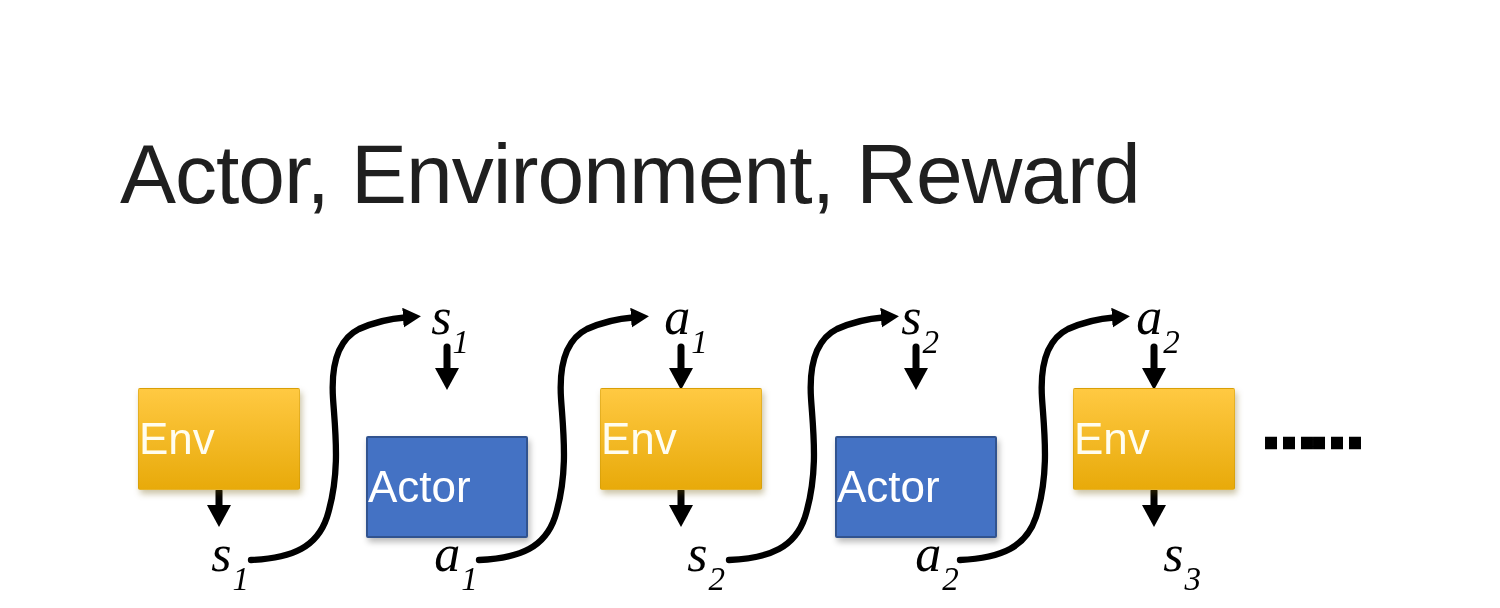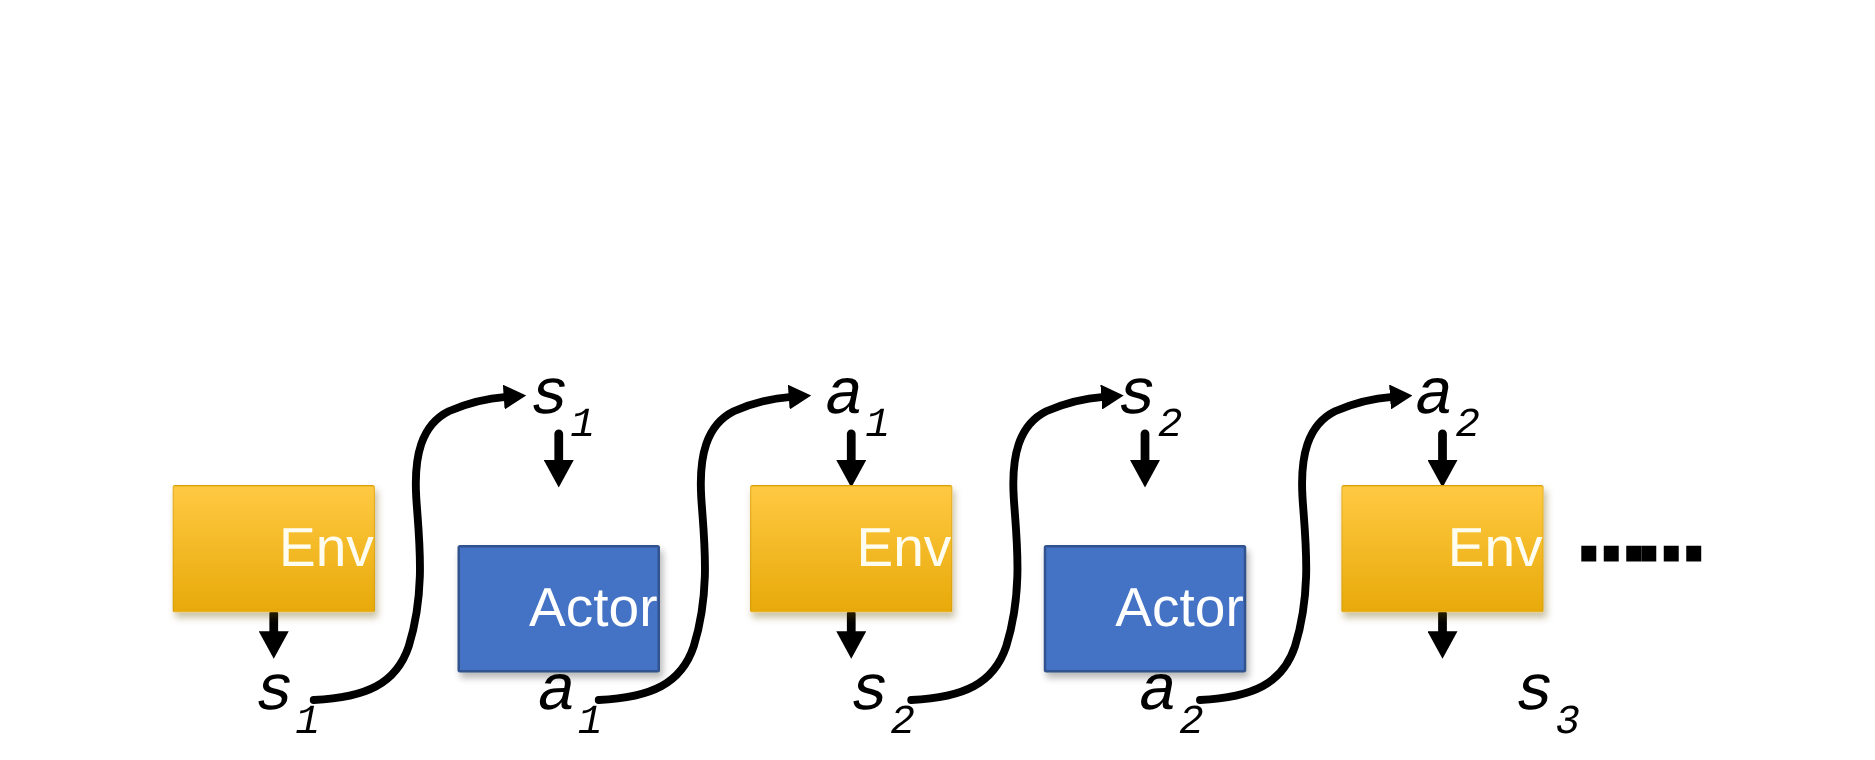--- a/index.html
+++ b/index.html
@@ -27,21 +27,21 @@
   .arrow{
     fill:none;
     stroke:var(--arrow-color,#000);
     stroke-linecap:round;
   }
   .arrow.straight{stroke-width:7px;}
   .arrow.curved{stroke-width:6.3px;}
   .box{
     position:absolute;
     top:388px;width:162px;height:102px;
-    display:flex;align-items:center;justify-content:flex-end;
+    display:flex;align-items:center;justify-content:flex-start;
     border-radius:2px;
     box-sizing:border-box;
   }
   .box .box-label{
     font-size:44px;
     line-height:1;
     color:var(--box-text,#fff);
   }
   .env{
     background:linear-gradient(180deg,var(--env-gradient-top,#FFC942),var(--env-gradient-bottom,#E8AA0A));
@@ -51,21 +51,21 @@
   .env .box-label{color:#FFFDF0;}
   .actor{
     background:var(--actor-fill,#4472C4);
     border:2px solid var(--actor-border,#31538F);
     box-shadow:2px 4px 6px rgba(0,0,0,0.28);
     margin-top:48px;
   }
   .mlabel{
     position:absolute;
     transform:translateX(-50%);
-    font-family:Liberation Mono, monospace;
+    font-family:Liberation Serif, serif;
     font-style:italic;
     font-size:52px;
     line-height:1;
     color:#000;
     white-space:nowrap;
   }
   .mlabel sub{
     font-size:33px;
     line-height:1;
     position:relative;
@@ -84,20 +84,21 @@
     line-height:1;
     color:#000;
     -webkit-text-stroke:2.5px #000;
   }
 </style>
 </head>
 <body>
 
 <div class="canvas">
 
+  <h1 class="title">Actor, Environment, Reward</h1>
 
   <svg class="arrows" viewBox="0 0 1500 608" xmlns="http://www.w3.org/2000/svg">
     <defs>
       <marker id="head" markerUnits="userSpaceOnUse" markerWidth="22" markerHeight="24" refX="2" refY="12" orient="auto">
         <path d="M0,0 L22,12 L0,24 Z" fill="#000"></path>
       </marker>
       <marker id="chead" markerUnits="userSpaceOnUse" markerWidth="18" markerHeight="20" refX="2" refY="10" orient="auto">
         <path d="M0,0 L18,10 L0,20 Z" fill="#000"></path>
       </marker>
     </defs>
@@ -137,17 +138,17 @@
 
   <span class="mlabel top-label" style="left:450px"><span>s</span><sub>1</sub></span>
   <span class="mlabel top-label" style="left:686px"><span>a</span><sub>1</sub></span>
   <span class="mlabel top-label" style="left:920px"><span>s</span><sub>2</sub></span>
   <span class="mlabel top-label" style="left:1158px"><span>a</span><sub>2</sub></span>
 
   <span class="mlabel bottom-label" style="left:230px"><span>s</span><sub>1</sub></span>
   <span class="mlabel bottom-label" style="left:456px"><span>a</span><sub>1</sub></span>
   <span class="mlabel bottom-label" style="left:706px"><span>s</span><sub>2</sub></span>
   <span class="mlabel bottom-label" style="left:937px"><span>a</span><sub>2</sub></span>
-  <span class="mlabel bottom-label" style="left:1238px"><span>s</span><sub>3</sub></span>
+  <span class="mlabel bottom-label" style="left:1182px"><span>s</span><sub>3</sub></span>
 
   <span class="ellipsis">……</span>
 
 </div>
 
 </body></html>

